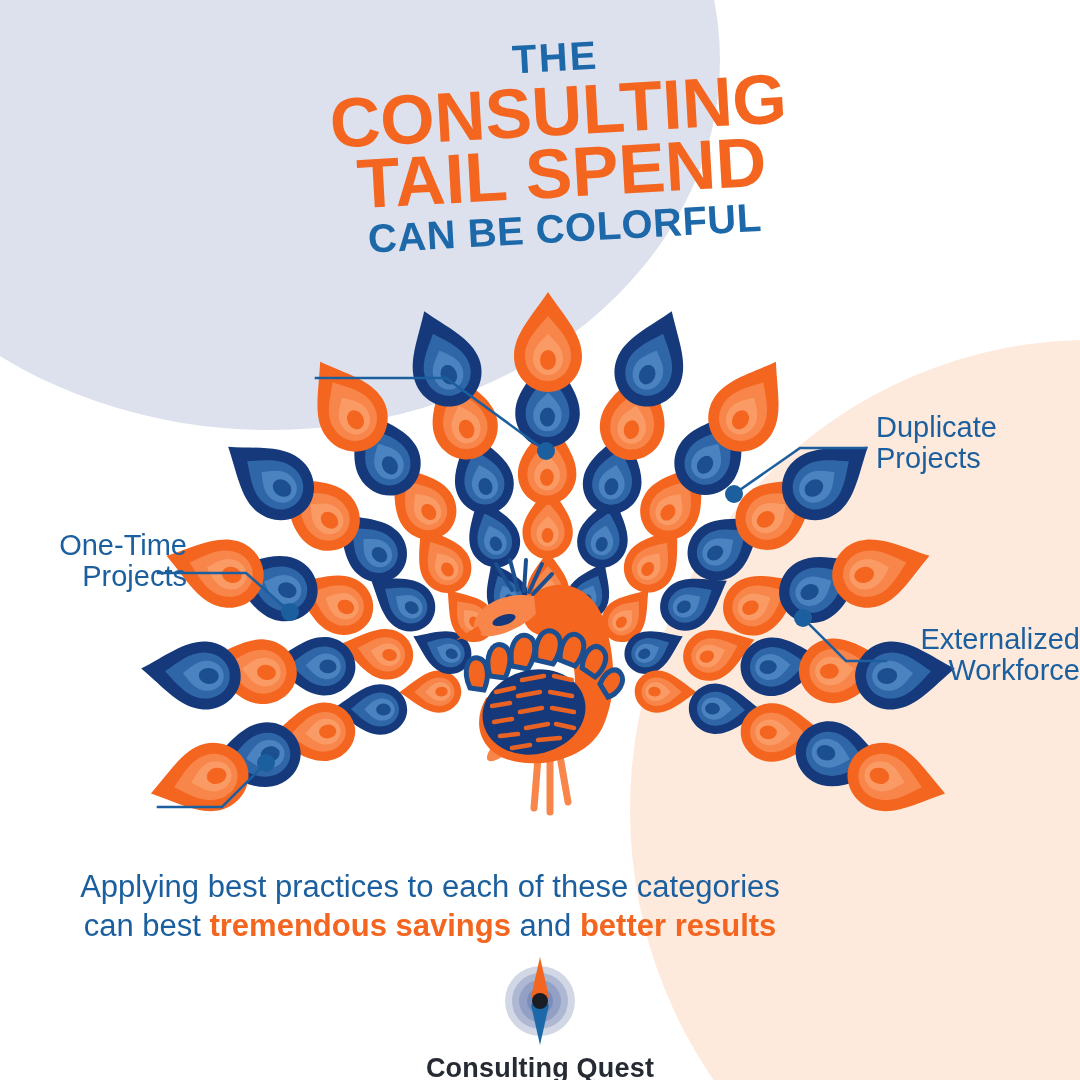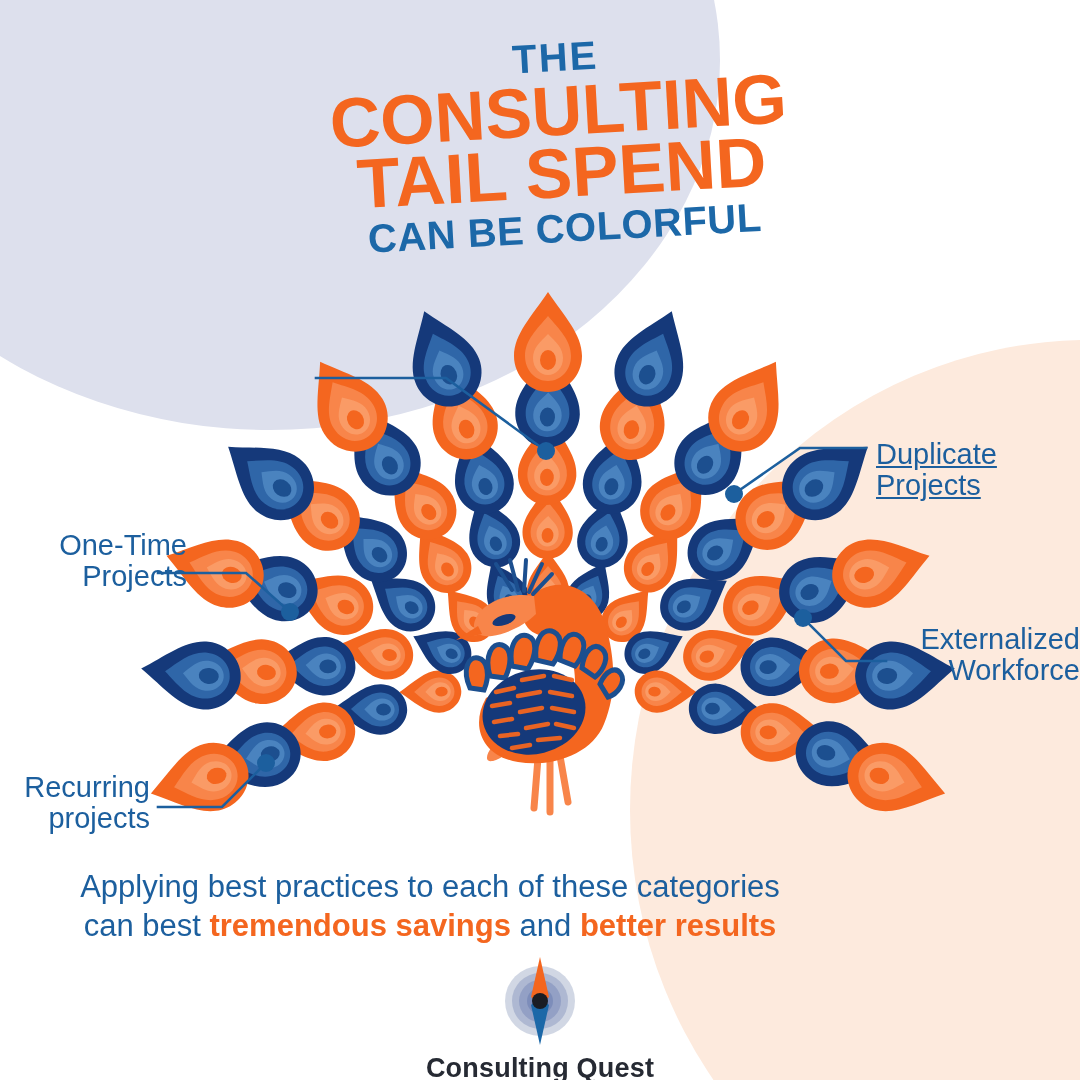--- a/index.html
+++ b/index.html
@@ -28,21 +28,21 @@
   #title-sub{font-size:40px;color:#1c68a8;letter-spacing:0.5px;margin-top:2px;}
 
   
   .callout{position:absolute;z-index:6;color:#1c5f9e;font-size:29px;line-height:1.08;}
   .callout.right{text-align:left;}
   .callout.left{text-align:right;}
 
   #label-never-ending{left:60px;top:336px;width:250px;text-align:right;}
   #label-one-time{left:0px;top:530px;width:150px;text-align:right;padding-left:37px;}
   #label-recurring{left:0px;top:772px;width:150px;text-align:right;}
-  #label-duplicate{left:876px;top:439px;width:200px;text-align:left;text-decoration:underline;}
+  #label-duplicate{left:876px;top:412px;width:200px;text-align:left;}
   #label-externalized{left:895px;top:624px;width:185px;text-align:right;}
 
   
   #tagline{
     position:absolute;left:0;top:868px;width:860px;text-align:center;
     font-size:31px;line-height:1.25;color:#1c5f9e;z-index:6;
   }
   #tagline .hl{color:#f4661f;font-weight:bold;margin-top:30px;}
 
   
@@ -227,24 +227,20 @@
     <div class="t-line" id="title-main2">TAIL SPEND</div>
     <div class="t-line" id="title-sub">CAN BE COLORFUL</div>
   </div>
 
 
   <div class="callout left" id="label-one-time">
     <div>One-Time</div>
     <div>Projects</div>
   </div>
 
-  <div class="callout left" id="label-recurring">
-    <div>Recurring</div>
-    <div>projects</div>
-  </div>
 
   <div class="callout right" id="label-duplicate">
     <div>Duplicate</div>
     <div>Projects</div>
   </div>
 
   <div class="callout right" id="label-externalized">
     <div>Externalized</div>
     <div>Workforce</div>
   </div>

